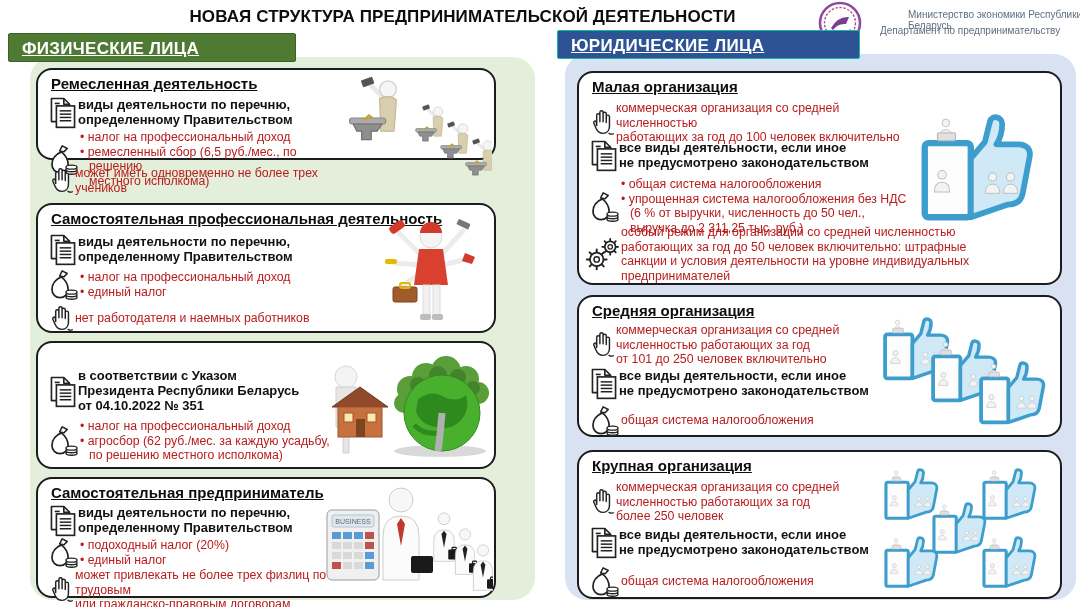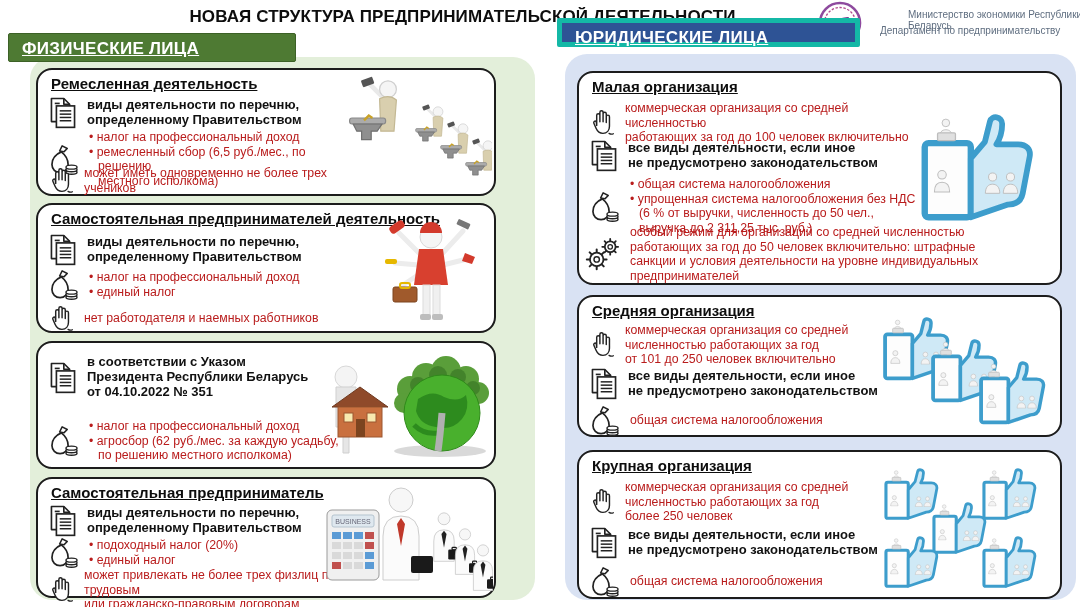--- a/index.html
+++ b/index.html
@@ -6,24 +6,24 @@
   body{width:1080px;height:607px;background:#fff;font-family:"Liberation Sans",sans-serif;position:relative;overflow:hidden;color:#1a1a1a;}
   .abs{position:absolute;}
   #title{left:0;top:7px;width:925px;text-align:center;font-size:17px;font-weight:bold;color:#0d0d0d;letter-spacing:.1px;}
   #logo-text1{left:880px;top:9px;width:200px;font-size:10px;color:#5f6e80;margin-left:28px;}
   #logo-text2{left:880px;top:25px;width:200px;font-size:10px;color:#5f6e80;}
   .panel{border-radius:22px;}
   #left-panel{left:30px;top:57px;width:505px;height:543px;background:#e3efda;}
   #right-panel{left:565px;top:54px;width:511px;height:546px;background:#d9e2f3;}
   .hdr{height:29px;border-radius:2px;color:#fff;font-weight:bold;font-size:17px;line-height:29px;padding-left:13px;text-decoration:underline;letter-spacing:.3px;box-sizing:border-box;}
   #left-hdr{left:8px;top:33px;width:288px;background:#4e7a33;border:1px solid #3c6126;}
-  #right-hdr{left:557px;top:18px;width:303px;background:#2e5395;border:5px solid #14b8a6;}
+  #right-hdr{left:557px;top:30px;width:303px;background:#2e5395;border:1px solid #14b8a6;}
   .card{background:#fff;border:2px solid #1c1c1c;border-radius:16px;box-sizing:border-box;}
   .ctitle{position:absolute;left:13px;top:5px;font-size:15px;font-weight:bold;text-decoration:underline;color:#0d0d0d;}
-  .irow{position:absolute;display:flex;gap:9px;align-items:center;}
+  .irow{position:absolute;display:flex;align-items:center;}
   .irow svg{flex:0 0 auto;}
   .t{font-size:12.3px;line-height:1.18;white-space:pre-line;color:#b91c1c;}
   .tb{font-size:13px;font-weight:bold;line-height:1.14;white-space:pre-line;color:#111;}
   .blt{padding-left:9px;text-indent:-9px;}
   .blt::before{content:"• ";}
   .illus{position:absolute;}
 </style>
 </head>
 <body>
 
@@ -121,21 +121,21 @@
   <path d="M11 30 q11 5 22-1" fill="none" stroke="#7b3f8f" stroke-width="1.6"></path>
 </svg>
 <div class="abs" id="logo-text1">Министерство экономики Республики Беларусь</div>
 <div class="abs" id="logo-text2">Департамент по предпринимательству</div>
 
 <div class="abs panel" id="left-panel"></div>
 <div class="abs panel" id="right-panel"></div>
 <div class="abs hdr" id="left-hdr">ФИЗИЧЕСКИЕ ЛИЦА</div>
 <div class="abs hdr" id="right-hdr">ЮРИДИЧЕСКИЕ ЛИЦА</div>
 
-<div class="abs card" style="left:36px;top:68px;width:460px;height:128px">
+<div class="abs card" style="left:36px;top:68px;width:460px;height:92px">
   <div class="ctitle">Ремесленная деятельность</div>
   <div class="irow" style="left:10px;top:26px;width:280px">
     <svg width="30" height="33">
         <use href="#sym-doc"></use>
       </svg>
     <div class="tb">виды деятельности по перечню,
 определенному  Правительством</div>
   </div>
   <div class="irow" style="left:8px;top:60px;width:300px">
     <svg width="34" height="31">
@@ -155,21 +155,21 @@
   </div>
   <svg class="illus" style="left:302px;top:6px" width="152" height="114" viewBox="0 0 152 114">
     <use href="#sym-smith" x="0" y="0" width="72" height="72"></use>
     <use href="#sym-smith" x="70" y="28" width="42" height="42"></use>
     <use href="#sym-smith" x="95" y="45" width="42" height="42"></use>
     <use href="#sym-smith" x="120" y="62" width="42" height="42"></use>
   </svg>
 </div>
 
 <div class="abs card" style="left:36px;top:203px;width:460px;height:130px">
-  <div class="ctitle">Самостоятельная предпринимателей деятельность</div>
+  <div class="ctitle">Самостоятельная профессиональная деятельность</div>
   <div class="irow" style="left:10px;top:28px;width:280px">
     <svg width="30" height="33">
         <use href="#sym-doc"></use>
       </svg>
     <div class="tb">виды деятельности по перечню,
 определенному  Правительством</div>
   </div>
   <div class="irow" style="left:8px;top:64px;width:300px">
     <svg width="34" height="31">
         <use href="#sym-bag"></use>
@@ -203,21 +203,21 @@
     <path d="M47 18 a11 11 0 0 1 22 0 z" fill="#d33a2c"></path>
     <path d="M46 34 h24 l5 36 h-34 z" fill="#d8402f"></path>
     <rect x="50" y="70" width="7" height="30" fill="#f0f0f0" stroke="#dcdcdc"></rect>
     <rect x="60" y="70" width="7" height="30" fill="#f0f0f0" stroke="#dcdcdc"></rect>
     <rect x="47" y="99" width="11" height="6" rx="2" fill="#bdbdbd"></rect>
     <rect x="59" y="99" width="11" height="6" rx="2" fill="#bdbdbd"></rect>
   </svg>
 </div>
 
 <div class="abs card" style="left:36px;top:341px;width:460px;height:128px">
-  <div class="irow" style="left:10px;top:12px;width:280px">
+  <div class="irow" style="left:10px;top:26px;width:280px">
     <svg width="30" height="33">
         <use href="#sym-doc"></use>
       </svg>
     <div class="tb">в соответствии с  Указом
 Президента Республики Беларусь
 от 04.10.2022  № 351</div>
   </div>
   <div class="irow" style="left:8px;top:76px;width:300px">
     <svg width="34" height="31">
         <use href="#sym-bag"></use>

